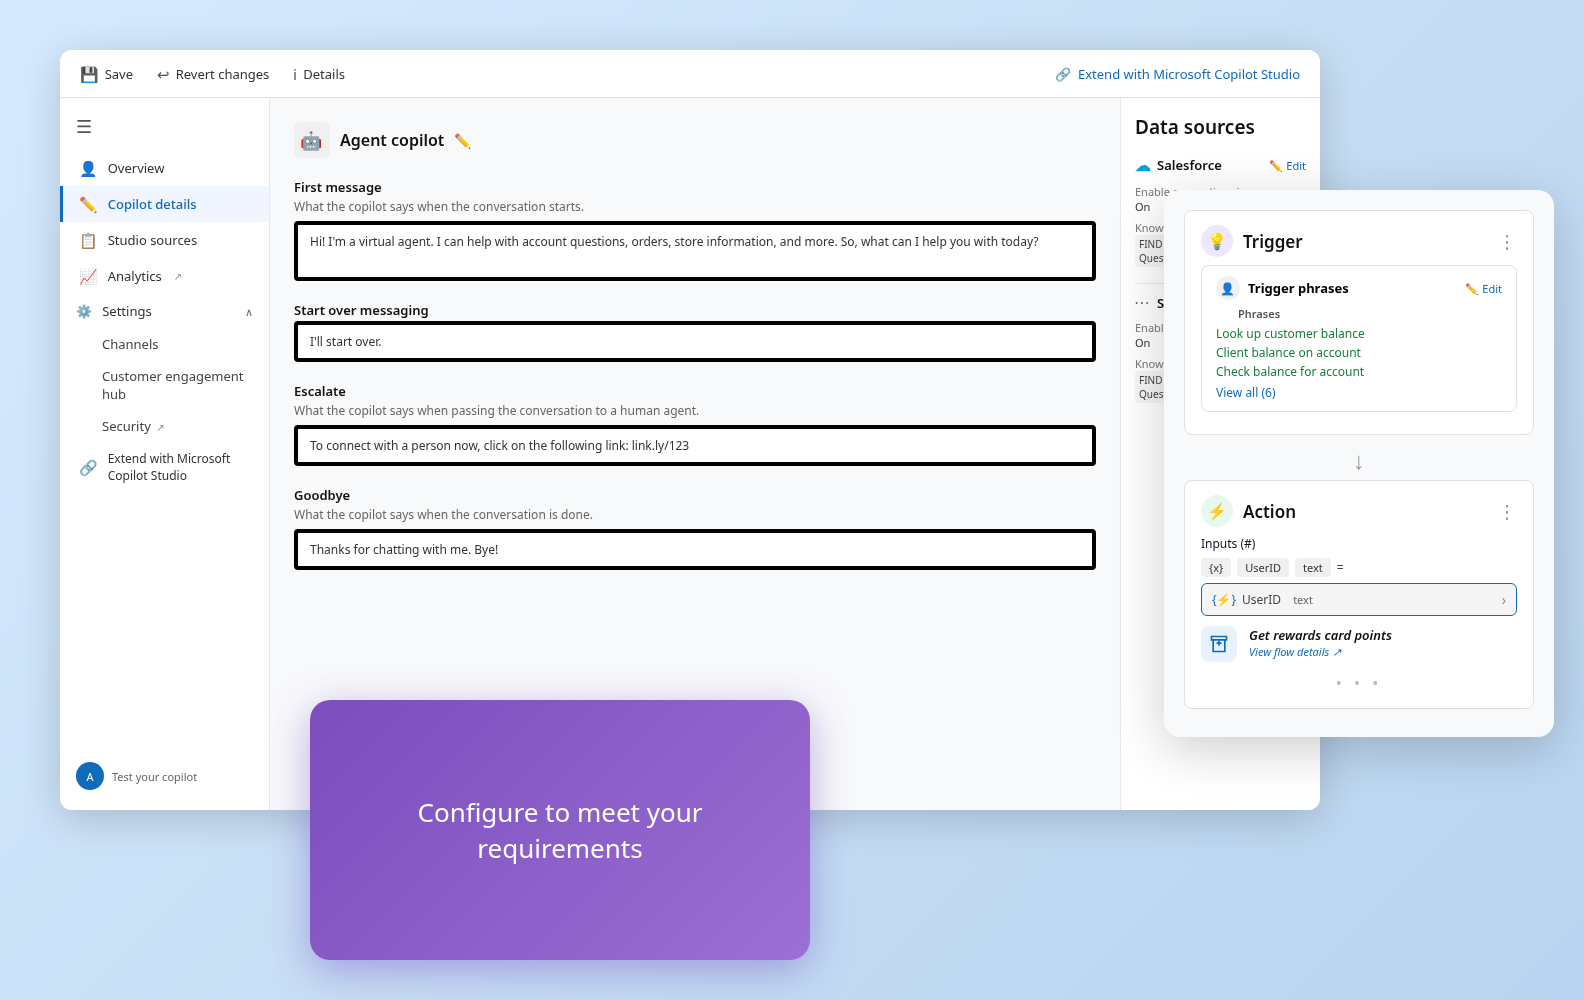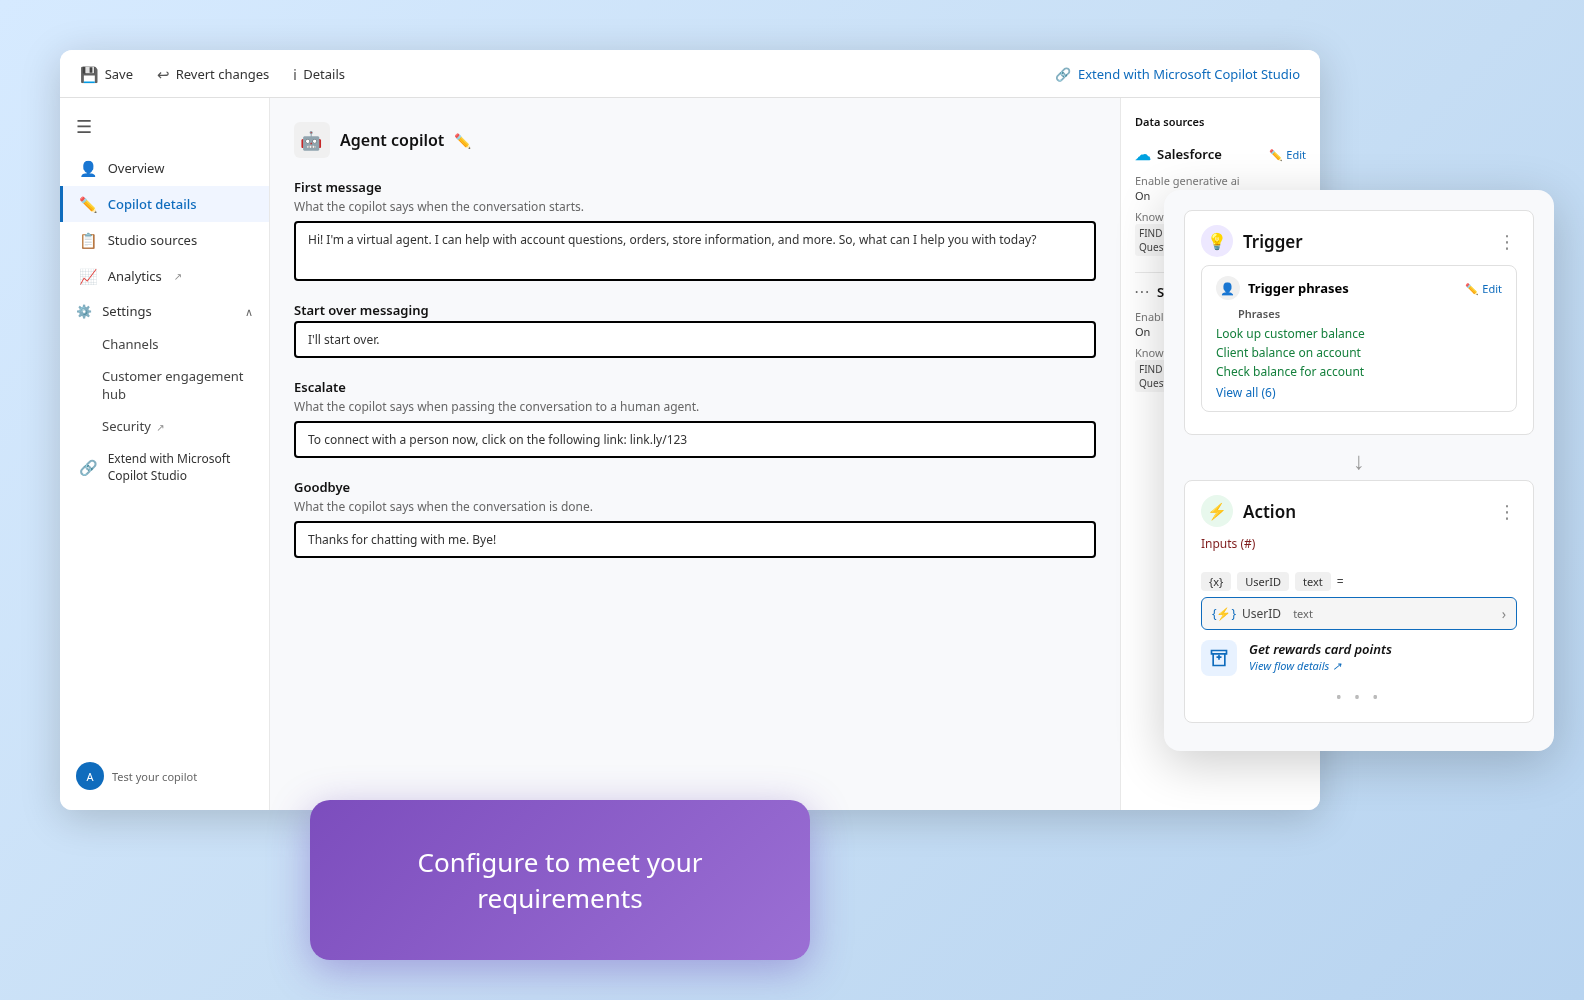--- a/index.html
+++ b/index.html
@@ -166,39 +166,39 @@
     }
     .edit-icon { font-size: 14px; color: #888; cursor: pointer; }
 
     
     .form-section { margin-bottom: 20px; }
     .section-label { font-size: 13px; font-weight: 600; color: #111; margin-bottom: 2px; }
     .section-desc { font-size: 12px; color: #666; margin-bottom: 6px; }
     .form-input {
       width: 100%;
       background: #fff;
-      border: 2px solid #000000;
+      border: 4px solid #000000;
       border-radius: 4px;
       padding: 8px 12px;
       font-size: 12px;
       color: #333;
       min-height: 36px;
     }
     .form-input.tall { min-height: 60px; }
 
     
     .data-panel {
       width: 200px;
       background: #fff;
       border-left: 1px solid #e8e8e8;
       padding: 16px 14px;
       overflow-y: auto;
       font-size: 12px;
     }
-    .data-panel-title { font-size: 11px; font-weight: 600; color: #111; margin-bottom: 14px; }
+    .data-panel-title { font-size: 19px; font-weight: 600; color: #111; margin-bottom: 14px; }
     .datasource-item { margin-bottom: 16px; }
     .datasource-header {
       display: flex; align-items: center; justify-content: space-between;
       margin-bottom: 8px;
     }
     .datasource-name {
       display: flex; align-items: center; gap: 6px;
       font-weight: 600; font-size: 13px; color: #111;
     }
     .datasource-icon { font-size: 16px; color: #00a1e0; }
@@ -208,21 +208,21 @@
     .ds-field-value { font-size: 11px; color: #333; margin-bottom: 6px; }
     .ds-code { font-size: 10px; color: #444; background: #f5f5f5; border-radius: 3px; padding: 2px 4px; }
     .divider { border: none; border-top: 1px solid #e8e8e8; margin: 10px 0; }
 
     
     .purple-card {
       position: absolute;
       bottom: 40px;
       left: 310px;
       width: 500px;
-      height: 160px;
+      height: 260px;
       background: linear-gradient(135deg, #7c4dbd, #9b6fd4);
       border-radius: 20px;
       display: flex;
       align-items: center;
       justify-content: center;
       box-shadow: 0 10px 40px rgba(100,60,180,0.4);
       z-index: 20;
     }
     .purple-card-text {
       color: #fff;
@@ -310,21 +310,21 @@
     }
 
     
     .action-block {
       background: #fff;
       border: 1px solid #e0e0e0;
       border-radius: 8px;
       padding: 14px 16px;
       margin-bottom: 8px;
     }
-    .inputs-label { font-size: 12px; color: #7f1d1d; margin: 8px 0 20px; }
+    .inputs-label { font-size: 12px; color: #0f172a; margin: 8px 0 6px; }
 
     
     .input-chip-row {
       display: flex; align-items: center; gap: 6px;
       font-size: 12px; color: #444;
       margin-bottom: 6px;
     }
     .chip {
       background: #f0f0f0;
       border-radius: 4px;

